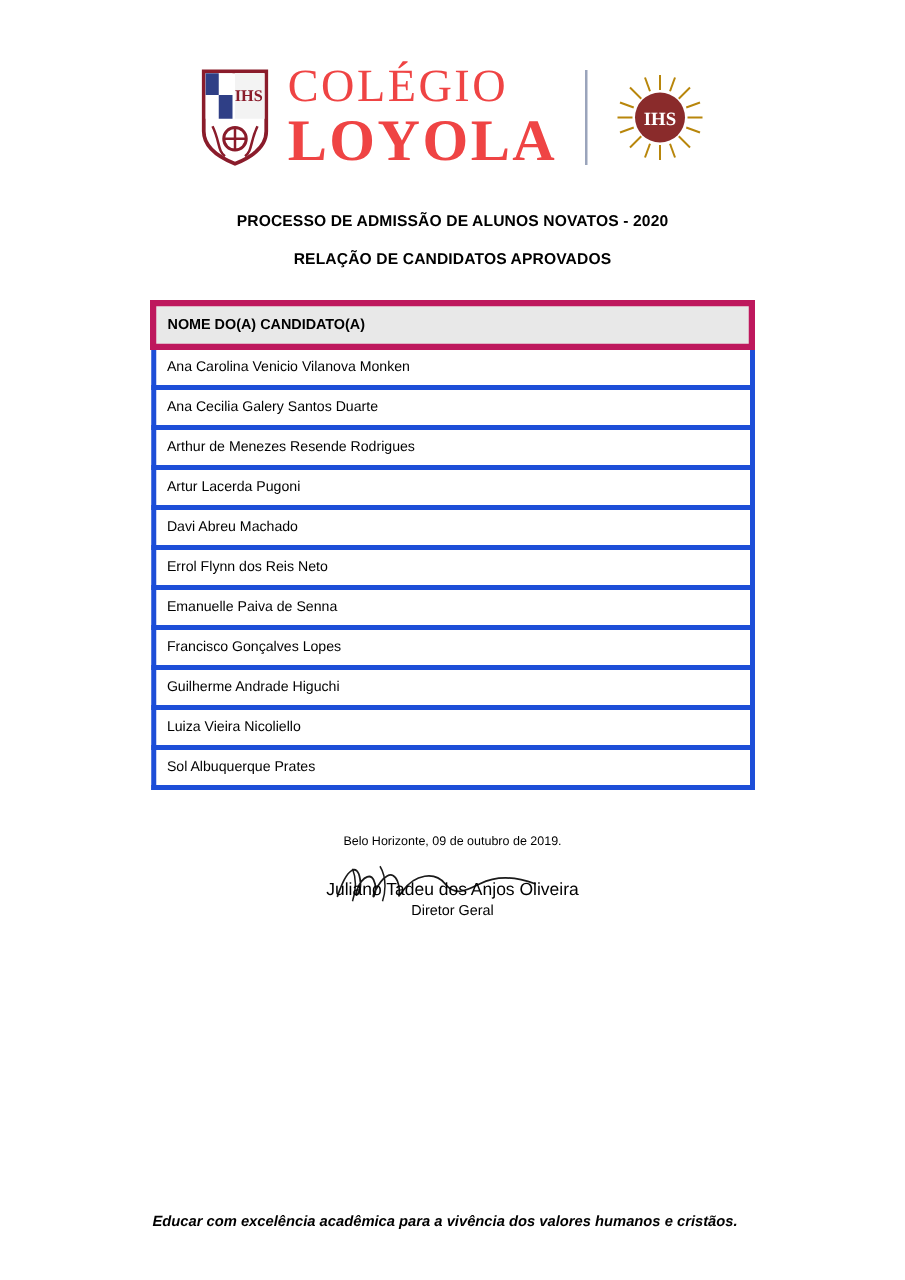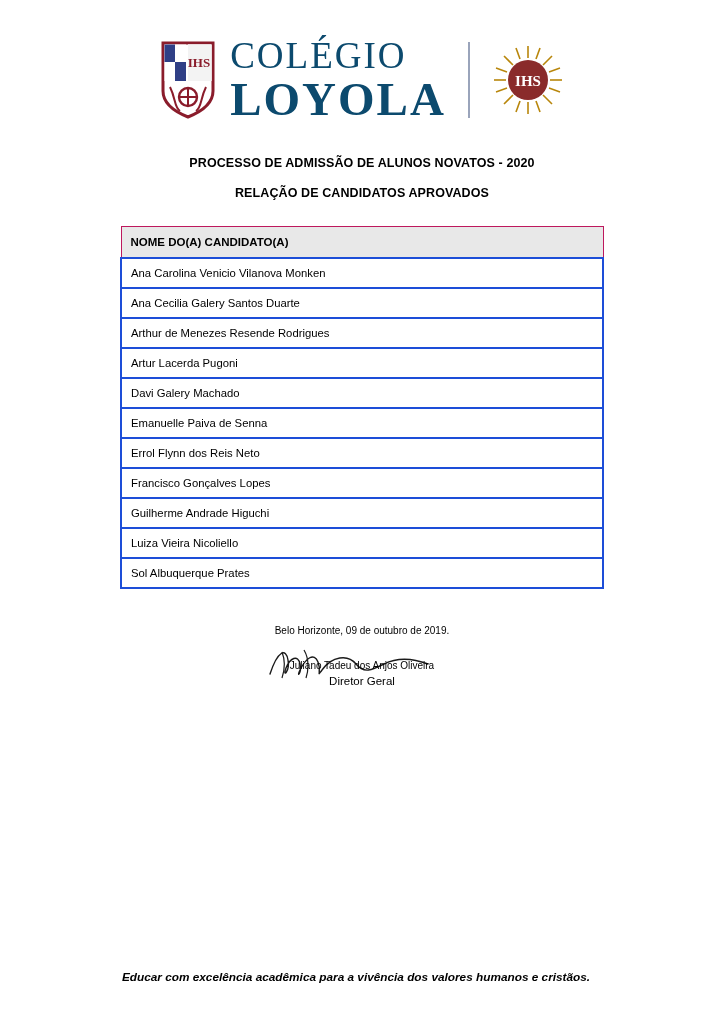--- a/index.html
+++ b/index.html
@@ -21,38 +21,38 @@
     height: 1024px;
     position: relative;
     box-sizing: border-box;
   }
 
   
   .header {
     display: flex;
     align-items: center;
     justify-content: center;
-    padding-top: 30px;
+    padding-top: 44px;
     height: 100px;
   }
   .logo-left {
     display: flex;
     align-items: center;
     gap: 14px;
   }
   .crest {
     width: 56px;
     height: 78px;
     position: relative;
   }
   .crest svg { display: block; }
 
   .colegio-text {
     line-height: 1;
-    color: #0c4a6e;
+    color: #ef4444;
     font-family: "Liberation Serif", serif;
   }
   .colegio-text .l1 {
     font-size: 37px;
     letter-spacing: 2px;
     font-weight: normal;
   }
   .colegio-text .l2 {
     font-size: 47px;
     letter-spacing: 2px;
@@ -103,29 +103,29 @@
     margin: 26px auto 0 auto;
     width: 484px;
   }
   table.candidates {
     border-collapse: collapse;
     width: 100%;
     table-layout: fixed;
   }
   table.candidates th {
     background: #e8e8e8;
-    border: 1px solid #be185d;
+    border: 5px solid #be185d;
     text-align: left;
     font-size: 11.5px;
     font-weight: bold;
     padding: 8px 8px 8px 9px;
     height: 14px;
   }
   table.candidates td {
-    border: 2px solid #1d4ed8;
+    border: 4px solid #1d4ed8;
     text-align: left;
     font-size: 11.3px;
     padding: 7px 8px 7px 9px;
     height: 14px;
   }
 
   
   .place-date {
     text-align: center;
     font-size: 10px;
@@ -140,21 +140,21 @@
   .sig-scribble {
     position: absolute;
     left: 50%;
     transform: translateX(-50%);
     top: -16px;
     width: 220px;
     height: 40px;
     pointer-events: none;
   }
   .sig-name {
-    font-size: 10px;
+    font-size: 14px;
     position: relative;
     z-index: 2;
   }
   .sig-role {
     font-size: 11.5px;
     margin-top: 4px;
   }
 
   .motto {
     position: absolute;
@@ -245,27 +245,27 @@
         <tr>
             <td>Ana Cecilia Galery Santos Duarte</td>
           </tr>
         <tr>
             <td>Arthur de Menezes Resende Rodrigues</td>
           </tr>
         <tr>
             <td>Artur Lacerda Pugoni</td>
           </tr>
         <tr>
-            <td>Davi Galery Machado</td>
+            <td>Davi Abreu Machado</td>
+          </tr>
+        <tr>
+            <td>Errol Flynn dos Reis Neto</td>
           </tr>
         <tr>
             <td>Emanuelle Paiva de Senna</td>
-          </tr>
-        <tr>
-            <td>Errol Flynn dos Reis Neto</td>
           </tr>
         <tr>
             <td>Francisco Gonçalves Lopes</td>
           </tr>
         <tr>
             <td>Guilherme Andrade Higuchi</td>
           </tr>
         <tr>
             <td>Luiza Vieira Nicoliello</td>
           </tr>

